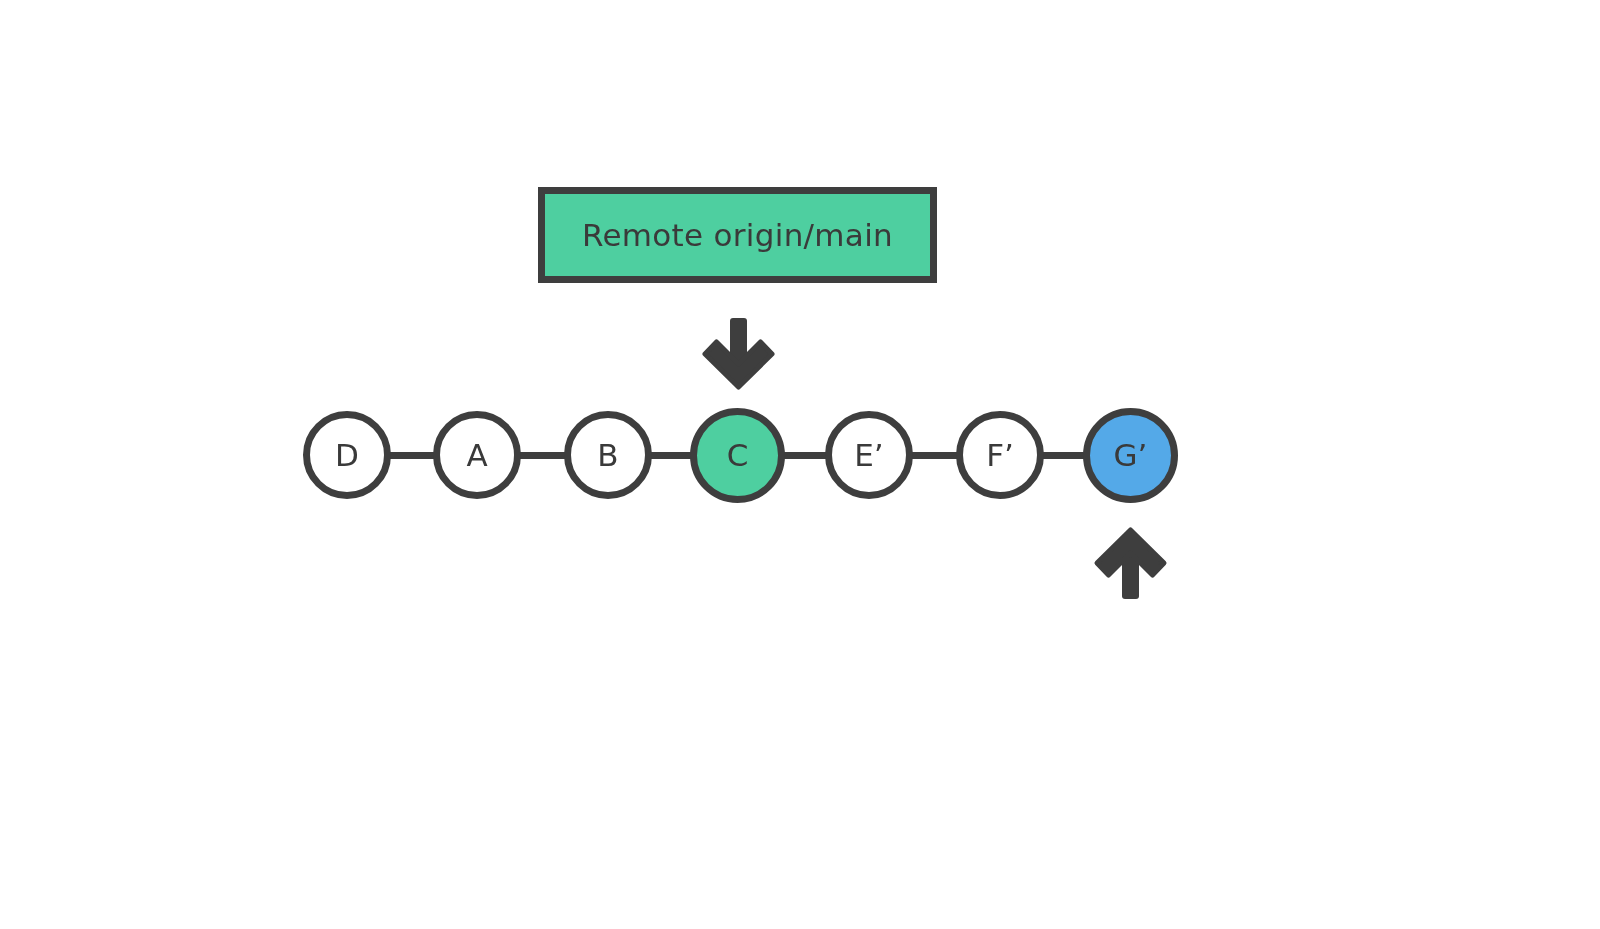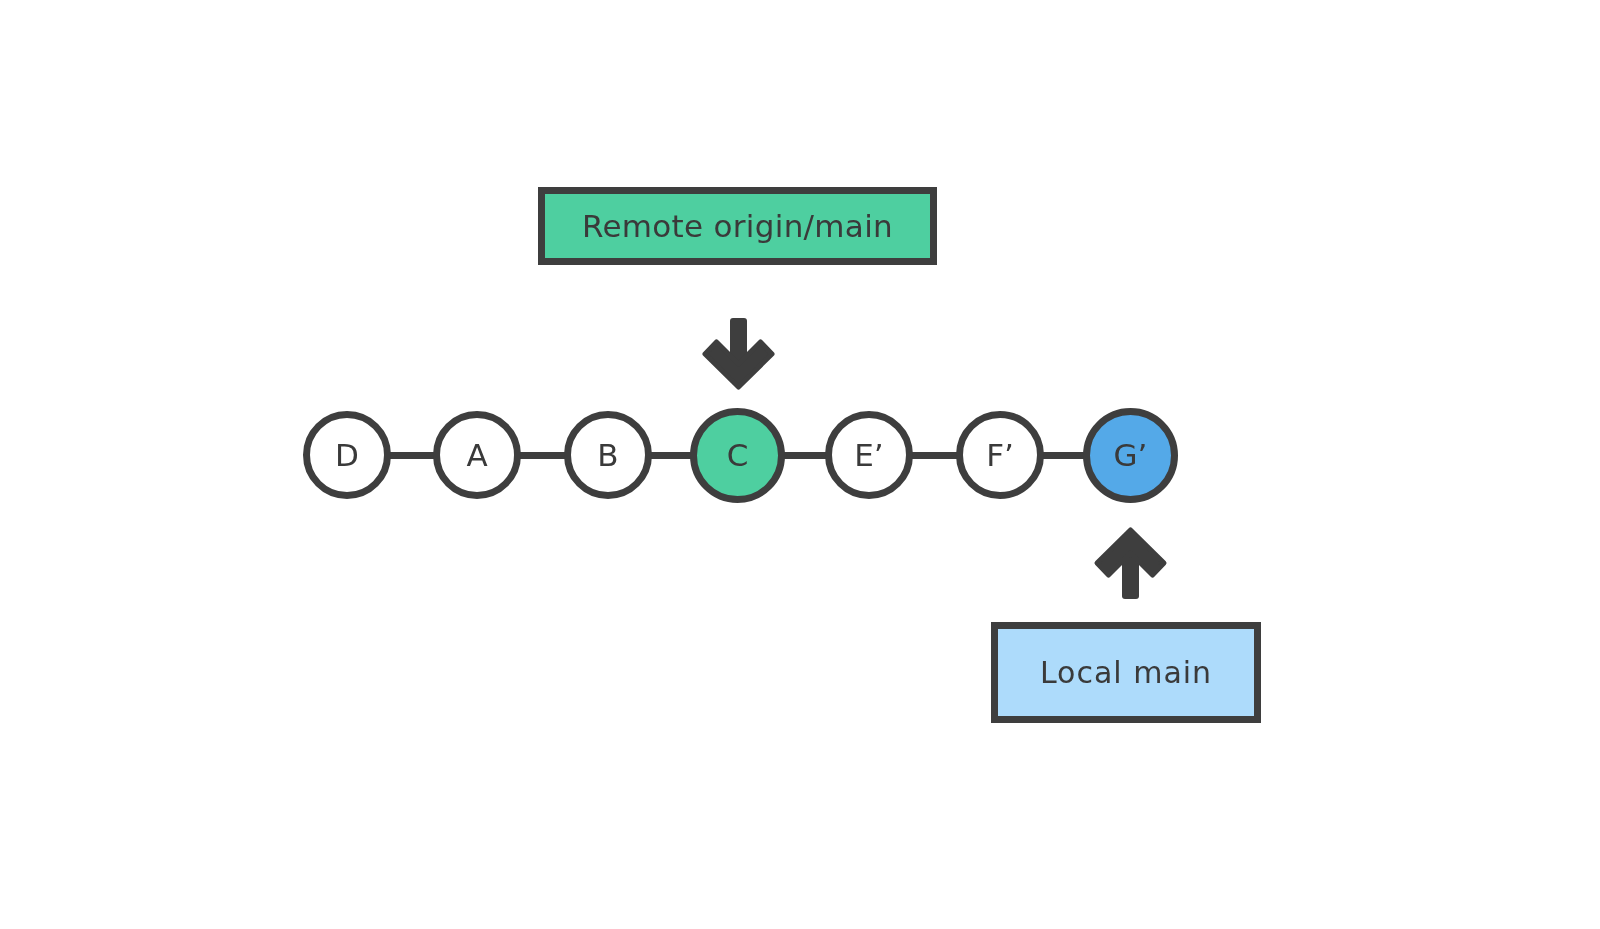--- a/index.html
+++ b/index.html
@@ -38,21 +38,21 @@
     font-weight: 400;
     letter-spacing: 0.3px;
     white-space: nowrap;
     font-family: "DejaVu Sans", "Liberation Sans", sans-serif;
   }
 
   #remote-box {
     left: 538px;
     top: 187px;
     width: 399px;
-    height: 78px;
+    height: 96px;
     background: #4ECFA0;
   }
   #local-box {
     left: 991px;
     top: 622px;
     width: 270px;
     height: 101px;
     background: #ADDBFB;
   }
   #local-box .box-text {
@@ -157,17 +157,14 @@
 
   </div>
 
   <svg class="arrow-svg" id="arrow-up" style="left:1092px; top:527px;" width="78" height="72" viewBox="0 0 78 72">
     <g fill="#3E3E3E">
       <rect x="30" y="17" width="17" height="55" rx="3"></rect>
       <path d="M 38.5 3 L 72 36 L 60.5 48 L 38.5 26 L 16.5 48 L 5 36 Z" stroke="#3E3E3E" stroke-width="5" stroke-linejoin="round"></path>
     </g>
   </svg>
 
-  <div id="local-box" class="label-box">
-    <span class="box-text">Local main</span>
-  </div>
 
 </div>
 
 </body></html>

